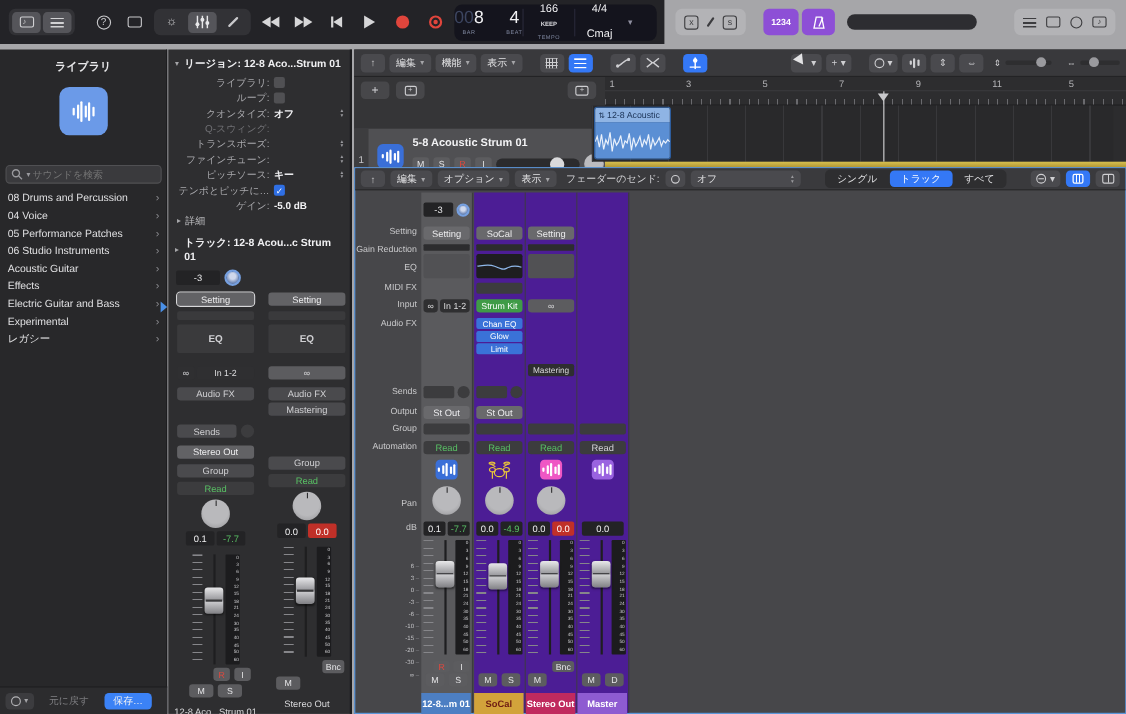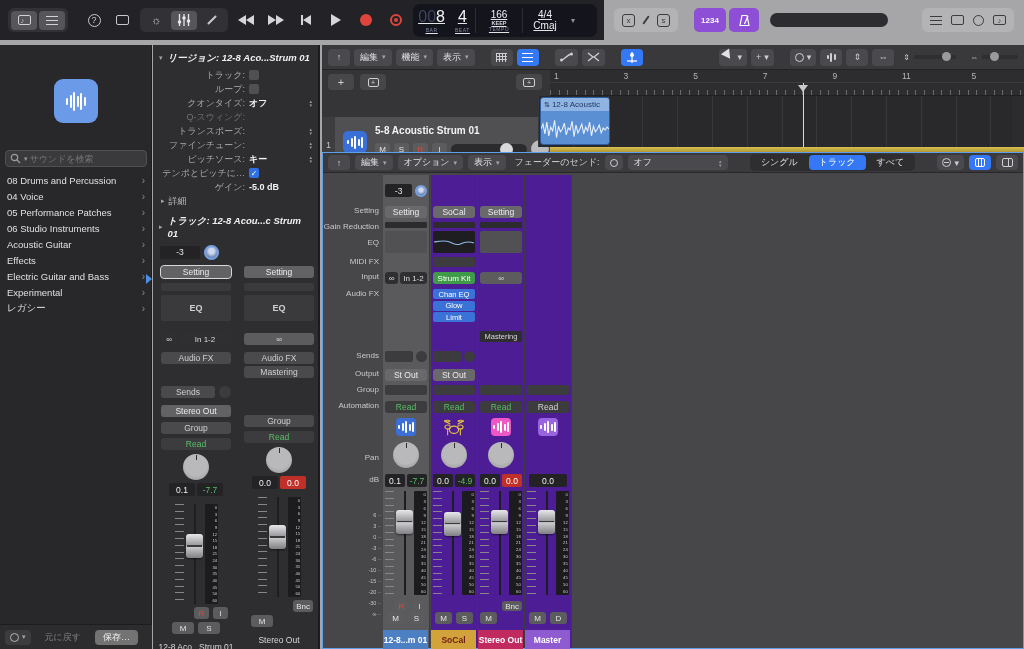--- a/index.html
+++ b/index.html
@@ -17,21 +17,21 @@
   .tr-btn { width:30px; height:24px; display:flex; align-items:center; justify-content:center; }
   .tri-r { width:0; height:0; border-top:5px solid transparent; border-bottom:5px solid transparent; border-left:8px solid #d6d6d8; }
   .tri-l { width:0; height:0; border-top:5px solid transparent; border-bottom:5px solid transparent; border-right:8px solid #d6d6d8; }
   .rec-dot { width:12px; height:12px; border-radius:50%; background:#e0453c; }
   .cap-ring { width:12px; height:12px; border-radius:50%; border:2px solid #e0453c; display:flex; align-items:center; justify-content:center; }
   .cap-ring i { width:4px; height:4px; border-radius:50%; background:#e0453c; }
   .cycle-gl { color:#9a9a9e; font-size:13px; }
   
   #lcd { position:absolute; left:413px; top:4px; width:184px; height:33px; background:#14141d; border-radius:7px;
     display:flex; align-items:stretch; }
-  .lcd-sec { display:flex; flex-direction:column; align-items:center; justify-content:center; position:relative;text-decoration:underline; }
+  .lcd-sec { display:flex; flex-direction:column; align-items:center; justify-content:space-between; position:relative; }
   .lcd-big { font-size:16px; color:#f2f2f4; line-height:16px; }
   .lcd-dim { color:#3c4560; }
   .lcd-lab { font-size:5px; color:#7f879f; letter-spacing:.5px; margin-top:2px; }
   .lcd-div { width:1px; background:#2a2a3a; margin:4px 0; }
   .lcd-mid { font-size:10px; color:#f0f0f2; line-height:10px; }
   .lcd-keep { font-size:5.5px; font-weight:bold; color:#d8d8dc; }
   .lcd-chev { color:#8f8fa0; font-size:8px; align-self:center; padding:0 4px; }
   
   .lt-group { position:absolute; top:8px; height:24px; display:flex; align-items:center; gap:6px;
     background:#b3b3b6; border-radius:6px; padding:0 8px; color:#3c3c3f; }
@@ -55,21 +55,21 @@
     font-size:9.5px; color:#e0e0e2; }
   .lib-item .chev { color:#8a8a8e; font-size:10px; }
   #lib-pointer { position:absolute; right:-1px; top:229px; width:0; height:0;
     border-top:5px solid transparent; border-bottom:5px solid transparent; border-left:6px solid #4a90e8; }
   #lib-bottom { position:absolute; left:0; bottom:0; width:152px; height:25px; background:#2c2c2e; border-top:1px solid #1d1d1f;
     display:flex; align-items:center; gap:6px; padding:0 5px; }
   .foot-btn { height:15px; border-radius:4px; padding:0 8px; display:flex; align-items:center; font-size:9px; }
   
   #inspector { position:absolute; left:153px; top:45px; width:167px; height:604px; background:#2e2e30; border-right:2px solid #1c1c1e; }
   .insp-header { height:20px; display:flex; align-items:center; gap:5px; padding:0 6px; font-weight:bold;
-    font-size:9.5px; color:#f0f0f2;font-style:italic; }
+    font-size:9.5px; color:#f0f0f2; }
   .insp-row { height:14px; display:flex; align-items:center; font-size:9px; }
   .insp-lab { width:92px; text-align:right; color:#a9a9ad; }
   .insp-val { margin-left:4px; color:#f2f2f4; font-weight:bold; flex:1; }
   .insp-row .stepper { margin-right:6px; }
   .stepper { display:flex; flex-direction:column; align-items:center; line-height:4px; font-size:5px; color:#9a9a9e; }
   .cbx { width:10px; height:10px; border-radius:2px; background:#505053; margin-left:4px; }
   .cbx.on { background:#2f6fe4; color:#fff; font-size:8px; display:flex; align-items:center; justify-content:center; }
   .dim { color:#707074 !important; }
   
   .strip { position:absolute; top:195px; width:76px; height:409px; }
@@ -302,20 +302,21 @@
   <div id="master-pill"></div>
   <div class="lt-group" style="left:922px;gap:9px">
     <span class="mini-lines"></span>
     <span class="mini-rect"></span>
     <span class="mini-circ"></span>
     <span class="mini-rect" style="display:flex;align-items:center;justify-content:center;font-size:7px;color:#3c3c3f">♪</span>
   </div>
 </div>
 
 <div id="library">
+  <div id="library-title">ライブラリ</div>
   <div id="patch-icon">
     <span class="wave-g">
       <i style="height:7px"></i>
         <i style="height:13px"></i>
         <i style="height:19px"></i>
         <i style="height:11px"></i>
         <i style="height:17px"></i>
         <i style="height:9px"></i>
     </span>
   </div>
@@ -365,32 +366,32 @@
         <span class="chev">›</span>
       </div>
     </div>
   <div id="lib-pointer"></div>
   <div id="lib-bottom">
     <div class="foot-btn" style="background:#3c3c3f;gap:3px;padding:0 5px">
         <span class="mini-circ" style="border-color:#b5b5b8;width:9px;height:9px"></span>
         <span class="chev9">▾</span>
       </div>
     <div class="foot-btn" style="color:#808084">元に戻す</div>
-    <div class="foot-btn" style="background:#737373;color:#f2f2f4">保存…</div>
+    <div class="foot-btn" style="background:#3b82f6;color:#f2f2f4">保存…</div>
   </div>
 </div>
 
 <div id="inspector">
   <div class="insp-header" style="margin-top:3px">
     <span class="chev9">▾</span>
     <span>リージョン: 12-8 Aco...Strum 01</span>
   </div>
   <div id="region-params">
       <div class="insp-row">
-        <span class="insp-lab">トラック:</span>
+        <span class="insp-lab">ライブラリ:</span>
         <span class="cbx"></span>
         <span class="insp-val"></span>
       </div>
       <div class="insp-row">
         <span class="insp-lab">ループ:</span>
         <span class="cbx"></span>
         <span class="insp-val"></span>
       </div>
       <div class="insp-row">
         <span class="insp-lab">クオンタイズ:</span>

